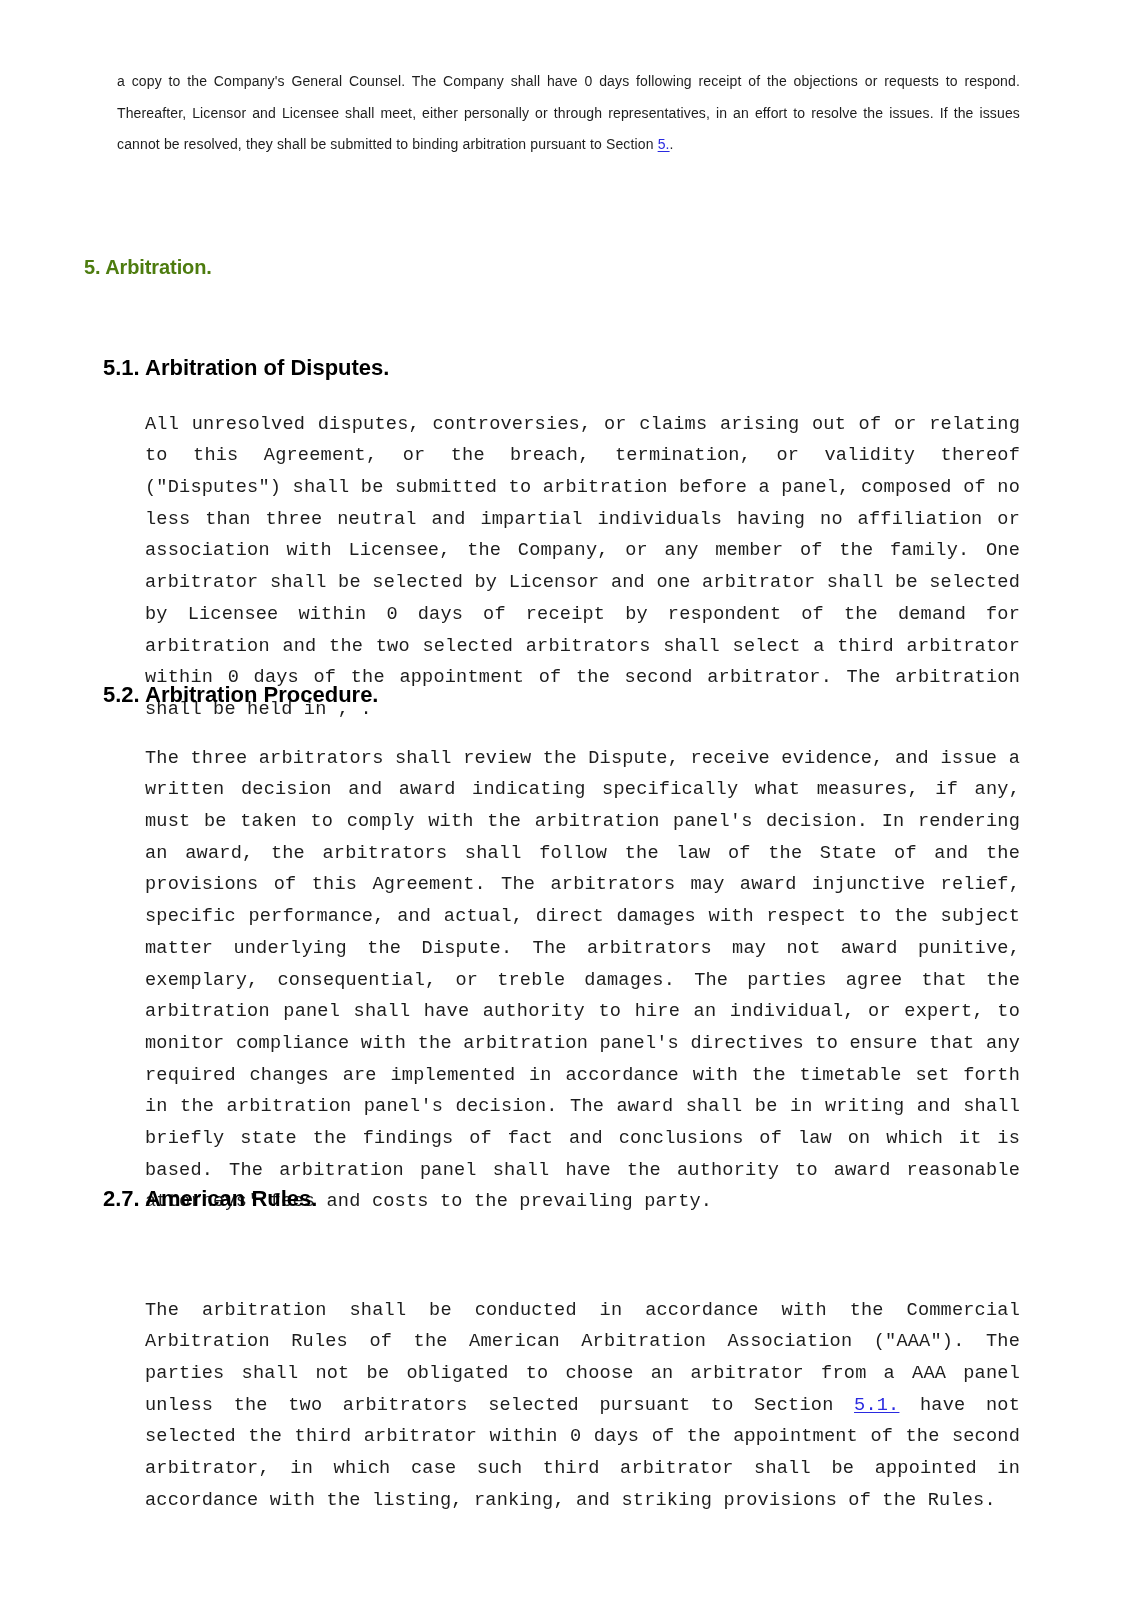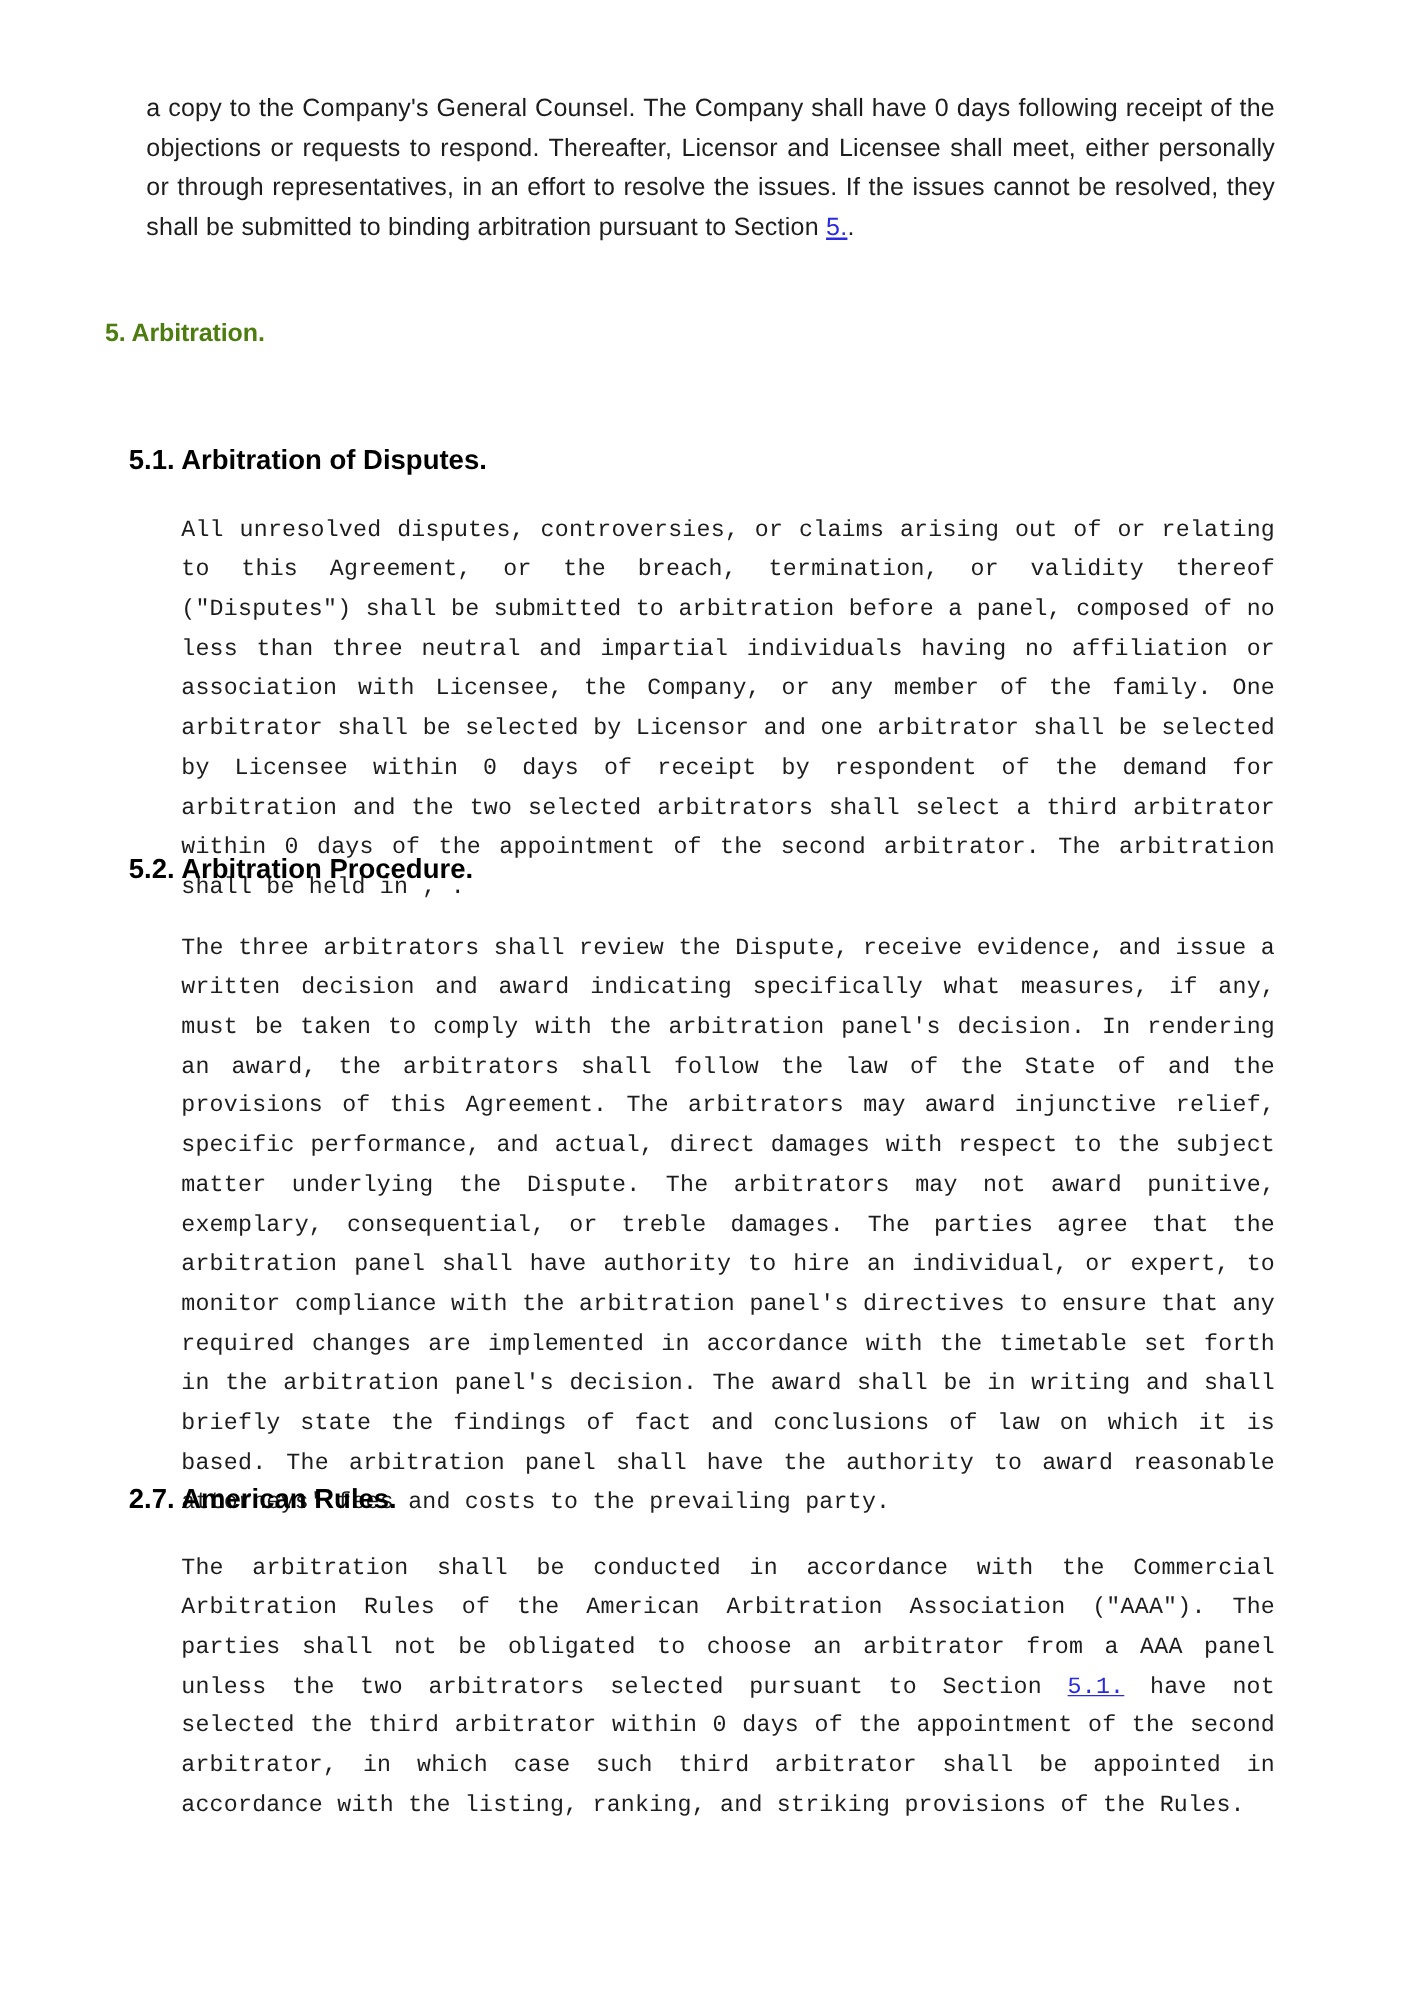--- a/index.html
+++ b/index.html
@@ -27,21 +27,21 @@
     left: 0;
     top: 0;
     width: 1131px;
   }
   
   .intro-para {
     position: absolute;
     left: 117px;
     top: 52px;
     width: 903px;
-    font-size: 20px;
+    font-size: 14px;
     line-height: 31.6px;
     text-align: justify;
     text-justify: inter-word;
     color: #1d1d1d;
     letter-spacing: 0.01em;
   }
   a.xref {
     color: #2a2ae0;
     text-decoration: underline;
     text-underline-offset: 2px;
@@ -81,21 +81,21 @@
     font-size: 18.6px;
     line-height: 31.7px;
     text-align: justify;
     text-justify: inter-word;
     color: #1d1d1d;
     letter-spacing: 0.01em;
     font-family: Liberation Mono, monospace;
   }
   #p-5-1 { top: 390px; }
   #p-5-2 { top: 724px; }
-  #p-5-3 { top: 1220px; }
+  #p-5-3 { top: 1276px; }
 
   
   .footer {
     position: absolute;
     left: 0;
     bottom: 0;
     width: 1131px;
     height: 120px;
   }
 </style>

